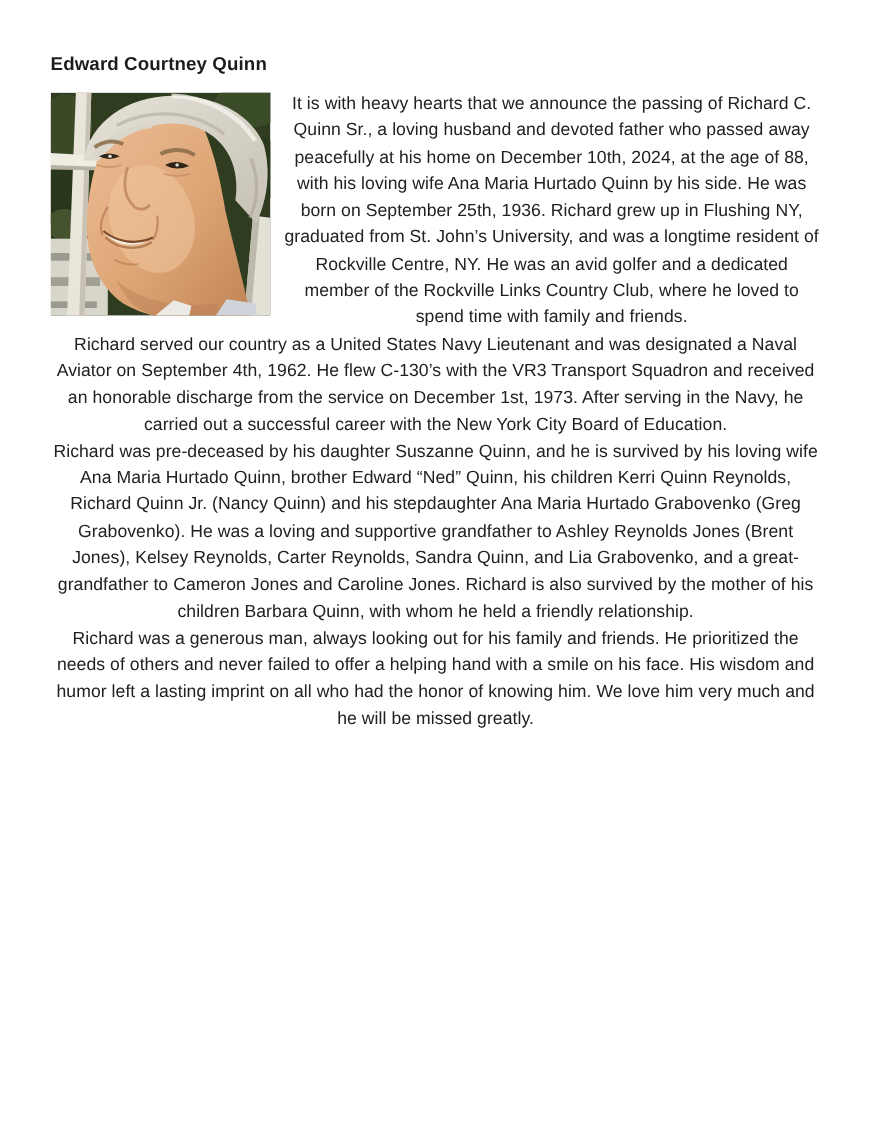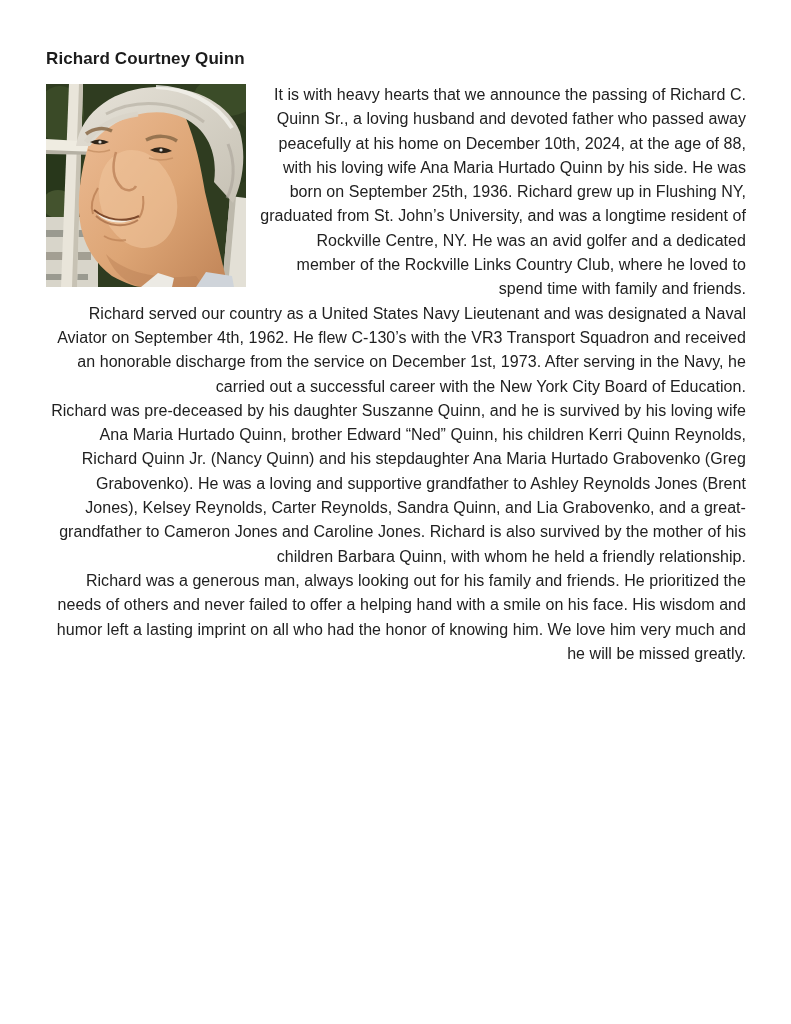--- a/index.html
+++ b/index.html
@@ -33,38 +33,38 @@
     margin: 1px 11px 4px 0;
     overflow: hidden;
   }
   .photo svg { display: block; }
   p.body-par {
     margin: 0;
     font-size: 16px;
     line-height: 24.3px;
     color: #212121;
     letter-spacing: 0.05px;
-    text-align: right;
+    text-align: center;
   }
   p.signature {
     margin: 15px 0 0 0;
     font-size: 16px;
     line-height: 24.3px;
     color: #212121;
     font-style: italic;
     clear: both;
   }
 </style>
 </head>
 <body>
 
 <div class="page">
   <div class="inner">
 
-    <h1 class="doc-title">Richard Courtney Quinn</h1>
+    <h1 class="doc-title">Edward Courtney Quinn</h1>
 
     <div class="photo">
       <svg viewBox="0 0 200 203" width="200" height="203" preserveAspectRatio="none" aria-hidden="true">
         <defs>
           <linearGradient id="skin" x1="0" y1="0" x2="1" y2="1">
             <stop offset="0" stop-color="#edbd96"></stop>
             <stop offset="0.55" stop-color="#dda575"></stop>
             <stop offset="1" stop-color="#c08457"></stop>
           </linearGradient>
           <linearGradient id="hairg" x1="0" y1="0" x2="1" y2="1">

